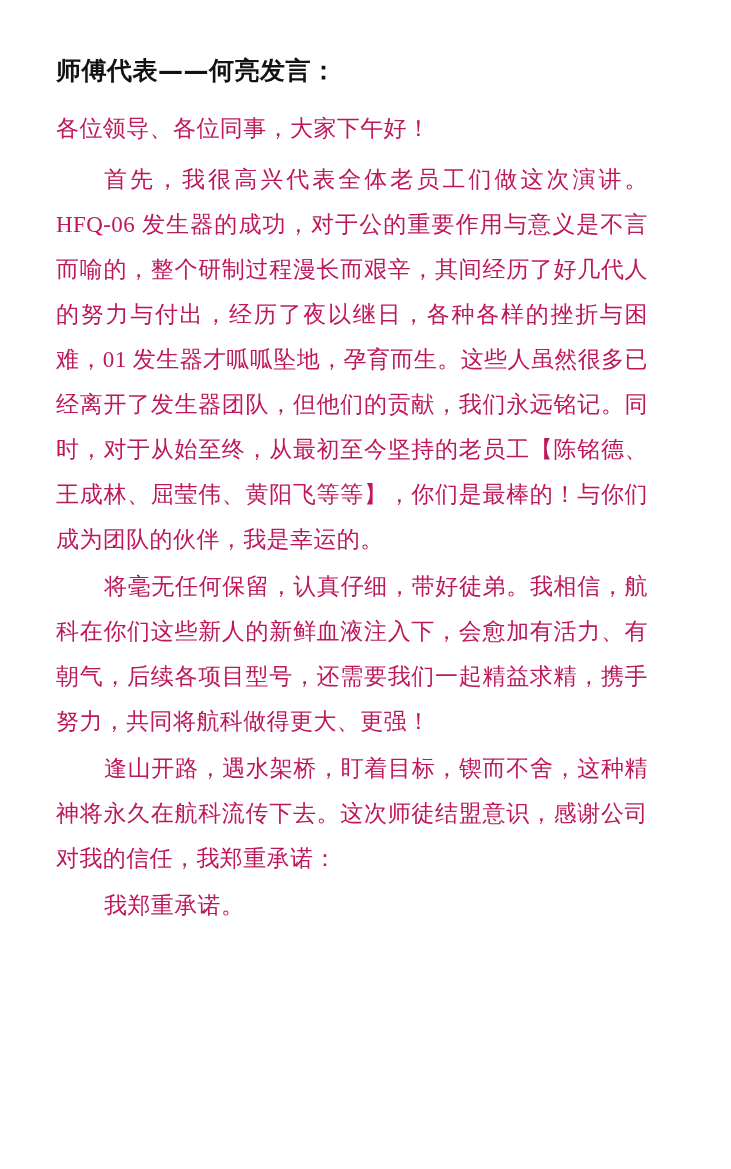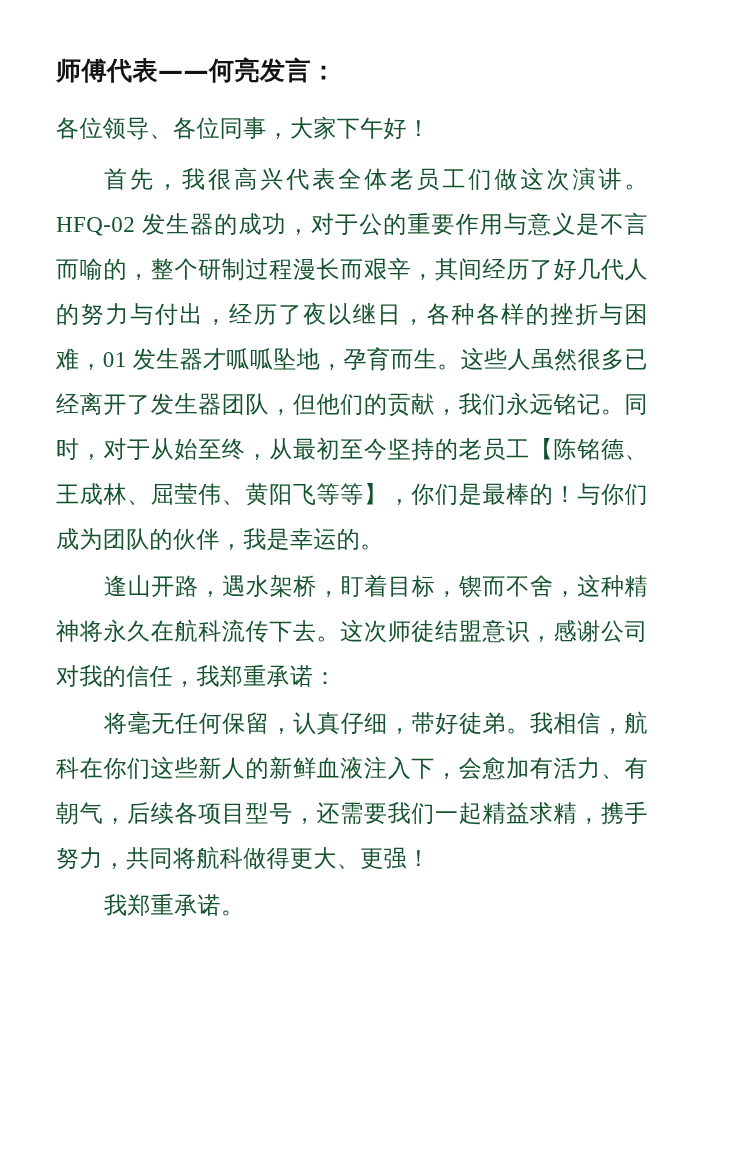--- a/index.html
+++ b/index.html
@@ -31,42 +31,42 @@
     margin: 6px 0 18px 0;
     color: #121212;
   }
   .para {
     font-size: 23px;
     line-height: 45px;
     text-align: justify;
     text-justify: inter-ideograph;
     margin: 0 0 2px 0;
     letter-spacing: 0.4px;
-    color: #14532d;
+    color: #be185d;
   }
   .para.indent {
     text-indent: 48px;
   }
   .para.nospace {
     margin-bottom: 0;
   }
   .spacer-sm { height: 4px; }
 </style>
 </head>
 <body>
 
 <div class="page">
 
   <h1 class="doc-title">师傅代表——何亮发言：</h1>
 
   <p class="para">各位领导、各位同事，大家下午好！</p>
 
   <div class="spacer-sm"></div>
 
-  <p class="para indent">首先，我很高兴代表全体老员工们做这次演讲。HFQ-02 发生器的成功，对于公的重要作用与意义是不言而喻的，整个研制过程漫长而艰辛，其间经历了好几代人的努力与付出，经历了夜以继日，各种各样的挫折与困难，01 发生器才呱呱坠地，孕育而生。这些人虽然很多已经离开了发生器团队，但他们的贡献，我们永远铭记。同时，对于从始至终，从最初至今坚持的老员工【陈铭德、王成林、屈莹伟、黄阳飞等等】，你们是最棒的！与你们成为团队的伙伴，我是幸运的。</p>
+  <p class="para indent">首先，我很高兴代表全体老员工们做这次演讲。HFQ-06 发生器的成功，对于公的重要作用与意义是不言而喻的，整个研制过程漫长而艰辛，其间经历了好几代人的努力与付出，经历了夜以继日，各种各样的挫折与困难，01 发生器才呱呱坠地，孕育而生。这些人虽然很多已经离开了发生器团队，但他们的贡献，我们永远铭记。同时，对于从始至终，从最初至今坚持的老员工【陈铭德、王成林、屈莹伟、黄阳飞等等】，你们是最棒的！与你们成为团队的伙伴，我是幸运的。</p>
+
+  <p class="para indent">将毫无任何保留，认真仔细，带好徒弟。我相信，航科在你们这些新人的新鲜血液注入下，会愈加有活力、有朝气，后续各项目型号，还需要我们一起精益求精，携手努力，共同将航科做得更大、更强！</p>
 
   <p class="para indent">逢山开路，遇水架桥，盯着目标，锲而不舍，这种精神将永久在航科流传下去。这次师徒结盟意识，感谢公司对我的信任，我郑重承诺：</p>
-
-  <p class="para indent">将毫无任何保留，认真仔细，带好徒弟。我相信，航科在你们这些新人的新鲜血液注入下，会愈加有活力、有朝气，后续各项目型号，还需要我们一起精益求精，携手努力，共同将航科做得更大、更强！</p>
 
   <p class="para indent nospace">我郑重承诺。</p>
 
 </div>
 
 </body></html>

